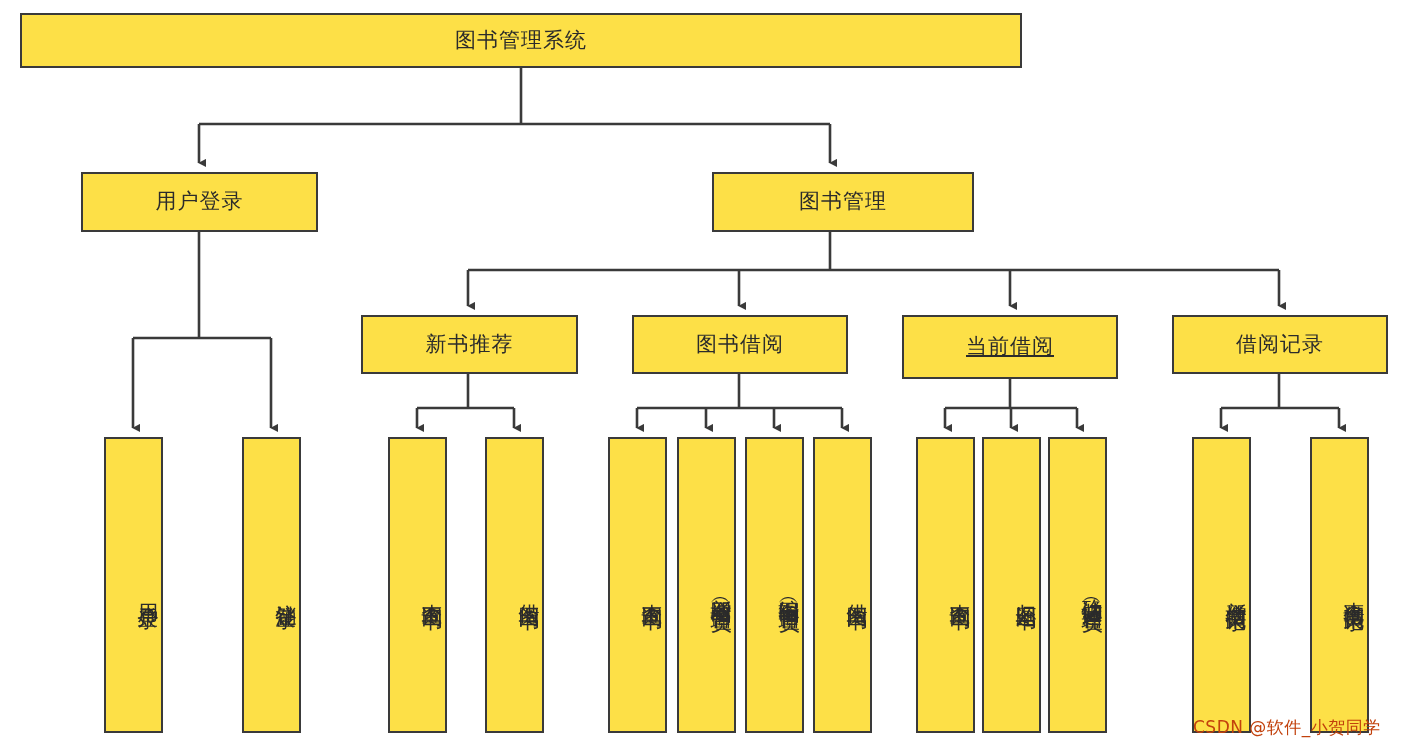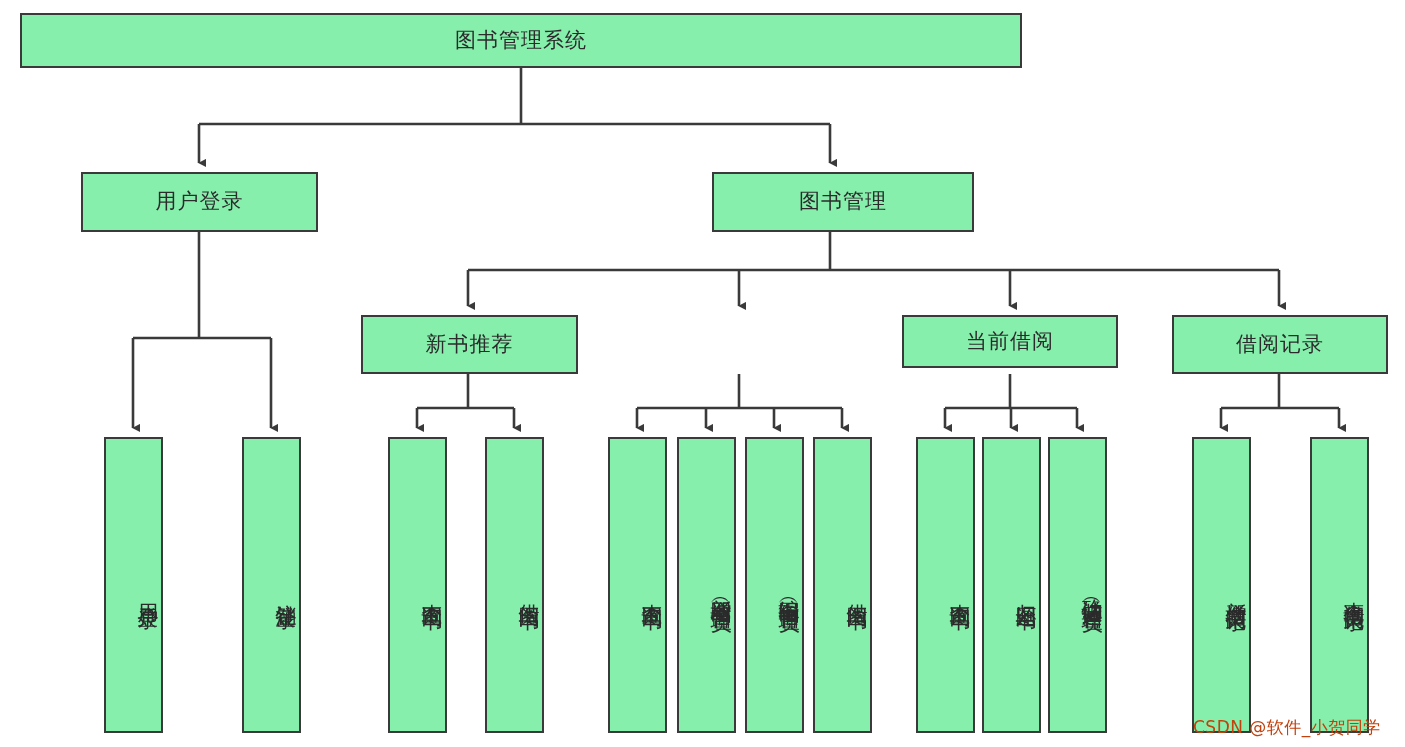--- a/index.html
+++ b/index.html
@@ -19,21 +19,21 @@
     position: absolute;
     left: 0;
     top: 0;
     width: 1405px;
     height: 747px;
   }
   .node-box {
     position: absolute;
     box-sizing: border-box;
     border: 2.5px solid #3a3a3a;
-    background: #86efac;
+    background: #fde047;
     display: flex;
     align-items: center;
     justify-content: center;
     color: #2b2b2b;
   }
   .node-h {
     font-size: 21px;
     letter-spacing: 1px;
     line-height: 1.2;
     white-space: nowrap;
@@ -133,21 +133,24 @@
   <div class="node-box node-h" style="left:81px; top:172px; width:237px; height:60px;">
     <span>用户登录</span>
   </div>
   <div class="node-box node-h" style="left:712px; top:172px; width:262px; height:60px;">
     <span>图书管理</span>
   </div>
 
   <div class="node-box node-h" style="left:361px; top:315px; width:217px; height:59px;justify-content:center;">
     <span>新书推荐</span>
   </div>
-  <div class="node-box node-h" style="left:902px; top:315px; width:216px; height:53px;">
+  <div class="node-box node-h" style="left:632px; top:315px; width:216px; height:59px;">
+    <span>图书借阅</span>
+  </div>
+  <div class="node-box node-h" style="left:902px; top:315px; width:216px; height:64px;text-decoration:underline;">
     <span>当前借阅</span>
   </div>
   <div class="node-box node-h" style="left:1172px; top:315px; width:216px; height:59px;">
     <span>借阅记录</span>
   </div>
 
   <div class="node-box node-v" style="left:104px; top:437px; width:59px; height:296px;">
     <span class="vtext">用户登录</span>
   </div>
   <div class="node-box node-v" style="left:242px; top:437px; width:59px; height:296px;">

